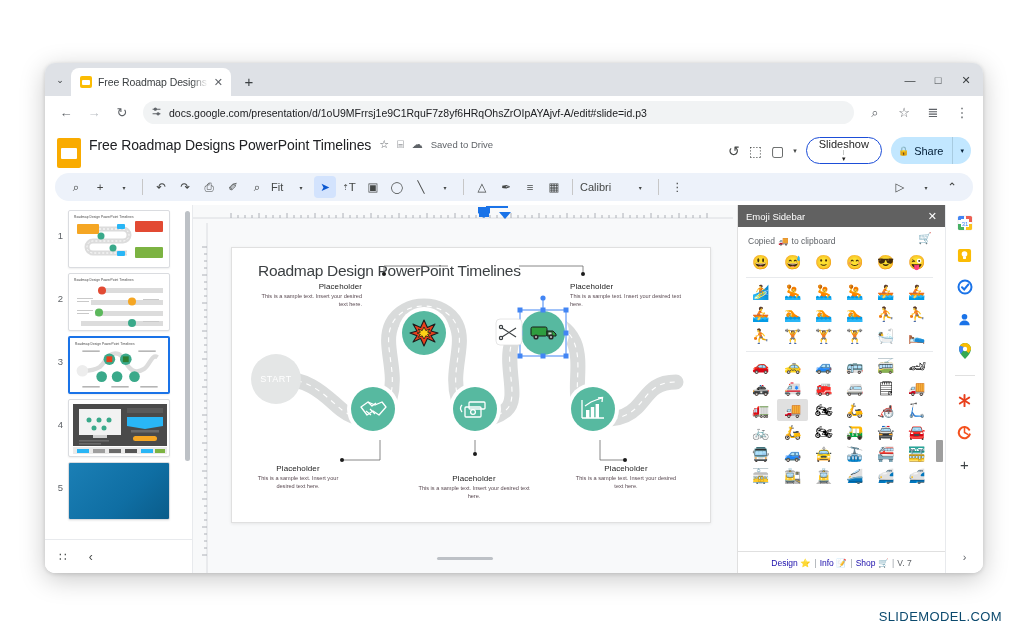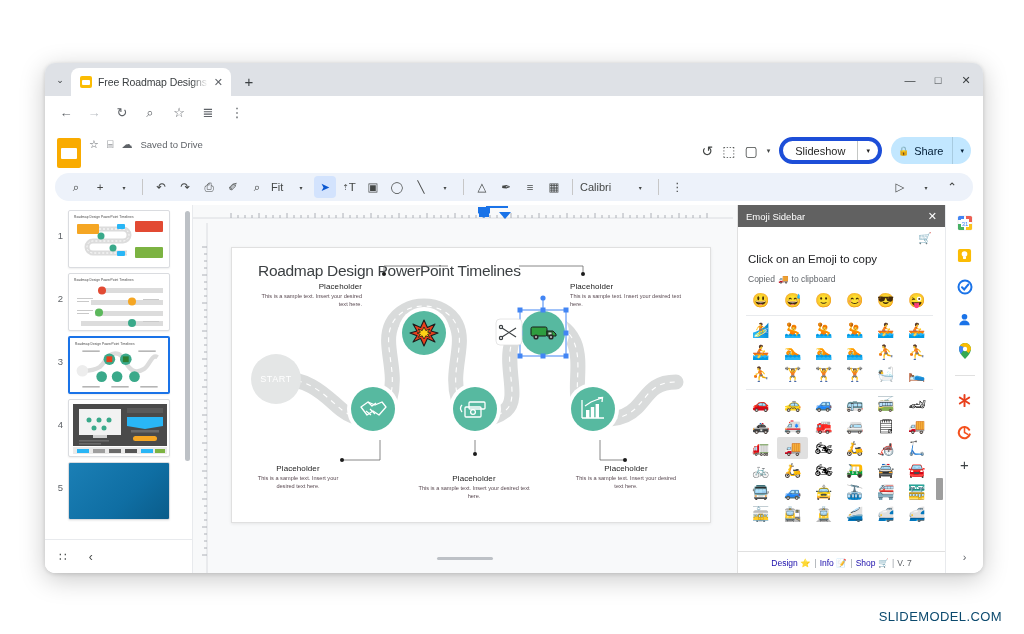--- a/index.html
+++ b/index.html
@@ -140,23 +140,24 @@
     padding: 1px 3px; border-radius: 3px;
   }
   #header-right {
     position: absolute; right: 12px; top: 8px;
     display: flex; align-items: center; gap: 9px;
   }
   #header-right .hdr-icon { font-size: 14px; color: #444746; }
   #slideshow-btn {
     display: flex; align-items: center;
     height: 27px;
-    border: 4px solid #1d4ed8;
+    border: 1px solid #1d4ed8;
     border-radius: 14px;
     overflow: hidden;
+    flex-direction: column;
   }
   #slideshow-btn .lbl { font-size: 11px; color:#1f1f1f; padding: 0 12px; }
   #slideshow-btn .sep { width:1px; height:100%; background:#c4c7c5; }
   #slideshow-btn .caret { font-size: 7px; color:#1f1f1f; padding: 0 8px; }
   #share-btn {
     display: flex; align-items: center;
     height: 27px;
     background: #c2e7ff;
     border-radius: 14px;
     overflow: hidden;
@@ -388,34 +389,46 @@
       <span>—</span>
       <span>□</span>
       <span>✕</span>
     </div>
   </div>
 
   <div id="omnibox-bar">
     <div class="nav-btn">←</div>
     <div class="nav-btn disabled">→</div>
     <div class="nav-btn">↻</div>
+    <div id="url-pill">
+      <span class="site-icon">
+        <svg width="11" height="11" viewBox="0 0 14 14" fill="none" stroke="#5f6368" stroke-width="1.3">
+          <line x1="2" y1="4" x2="12" y2="4"></line>
+            <line x1="2" y1="10" x2="12" y2="10"></line>
+          <circle cx="5.5" cy="4" r="1.4" fill="#5f6368"></circle>
+            <circle cx="9" cy="10" r="1.4" fill="#5f6368"></circle>
+        </svg>
+      </span>
+      <span id="url-text">docs.google.com/presentation/d/1oU9MFrrsj1e9C1RquF7z8yf6HRqOhsZrOIpAYAjvf-A/edit#slide=id.p3</span>
+    </div>
     <div class="right-icons">
       <span class="nav-btn">⌕</span>
       <span class="nav-btn">☆</span>
       <span class="nav-btn">≣</span>
       <span class="nav-btn">⋮</span>
     </div>
   </div>
 
   <div id="slides-app">
 
     <div id="docs-header">
       <div id="slides-logo"></div>
       <div id="doc-title-block">
         <div id="doc-title-row">
+          <span id="doc-title">Free Roadmap Designs PowerPoint Timelines</span>
           <span class="hicon">☆</span>
           <span class="hicon">⌸</span>
           <span class="hicon">☁</span>
           <span id="saved-label">Saved to Drive</span>
         </div>
       </div>
       <div id="header-right">
         <span class="hdr-icon">↺</span>
         <span class="hdr-icon">⬚</span>
         <span class="hdr-icon">▢</span>
@@ -886,21 +899,20 @@
       </div>
 
       <div id="emoji-sidebar">
         <div id="emoji-header">
           <span class="ttl">Emoji Sidebar</span>
           <span class="x">✕</span>
         </div>
 
         <div id="emoji-cart-icon">🛒</div>
 
-        <div id="emoji-instruction">Click on an Emoji to copy</div>
 
         <div id="emoji-copied">
           <span>Copied</span>
           <span>🚚</span>
           <span>to clipboard</span>
         </div>
 
         <div id="emoji-grid-wrap">
 
           <div class="emoji-grid">

